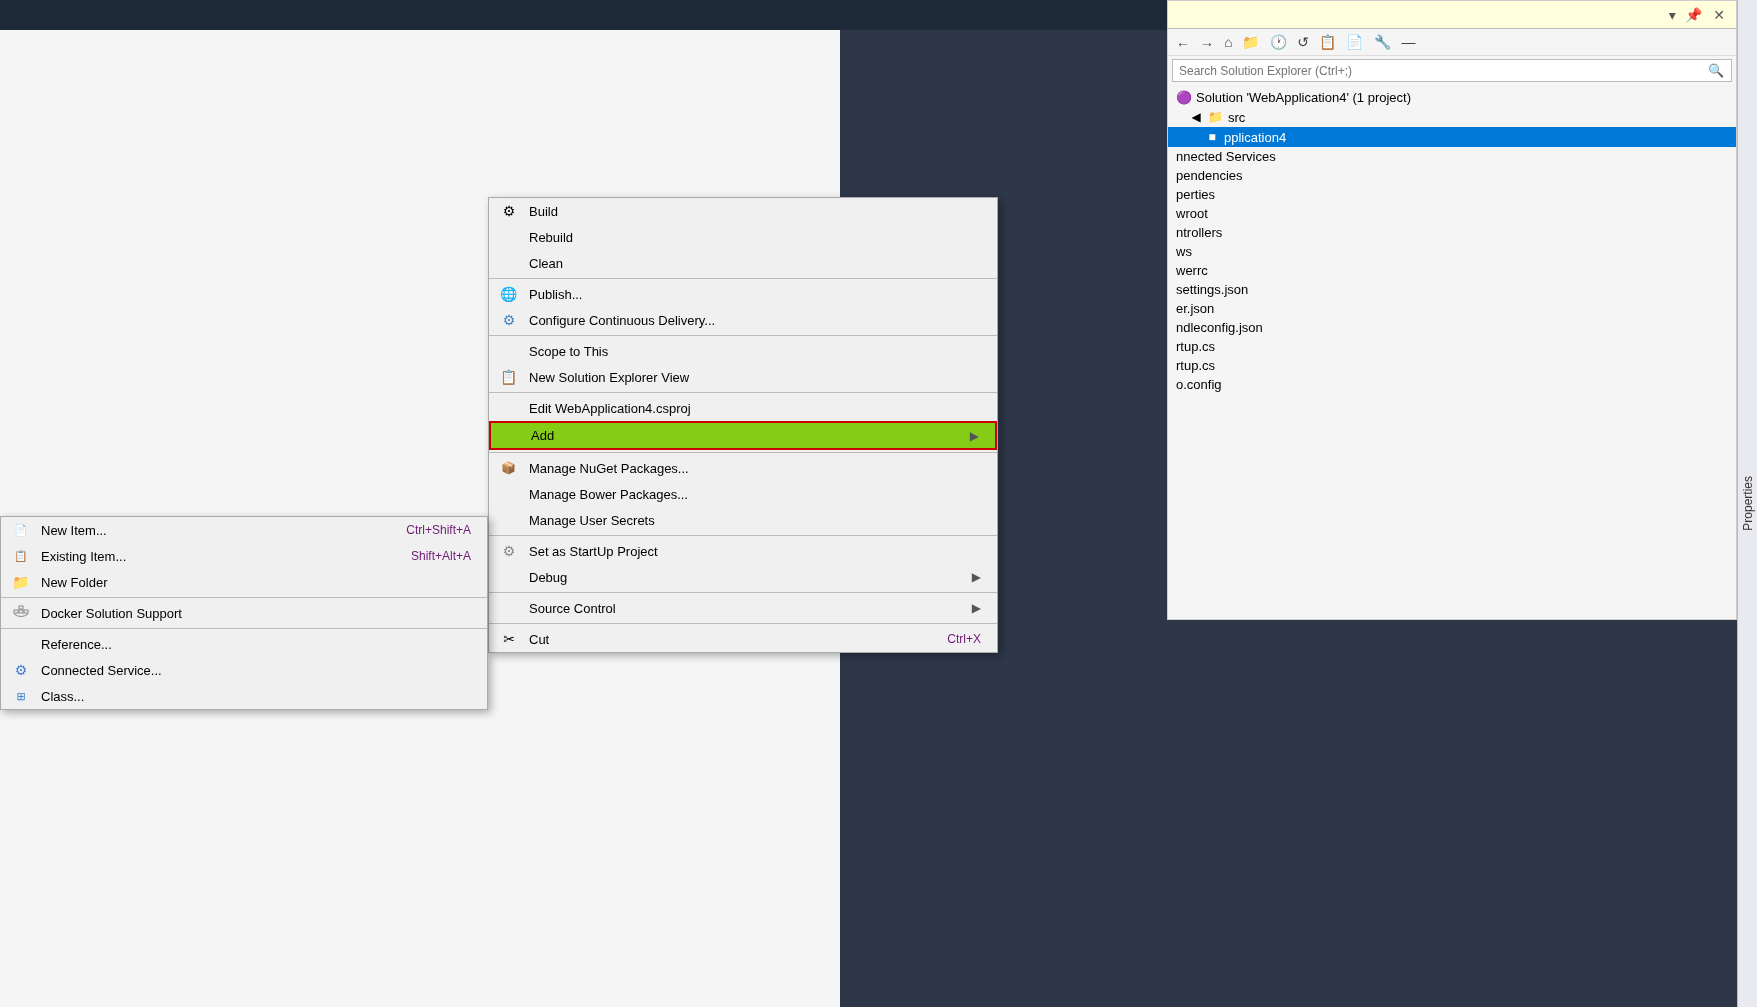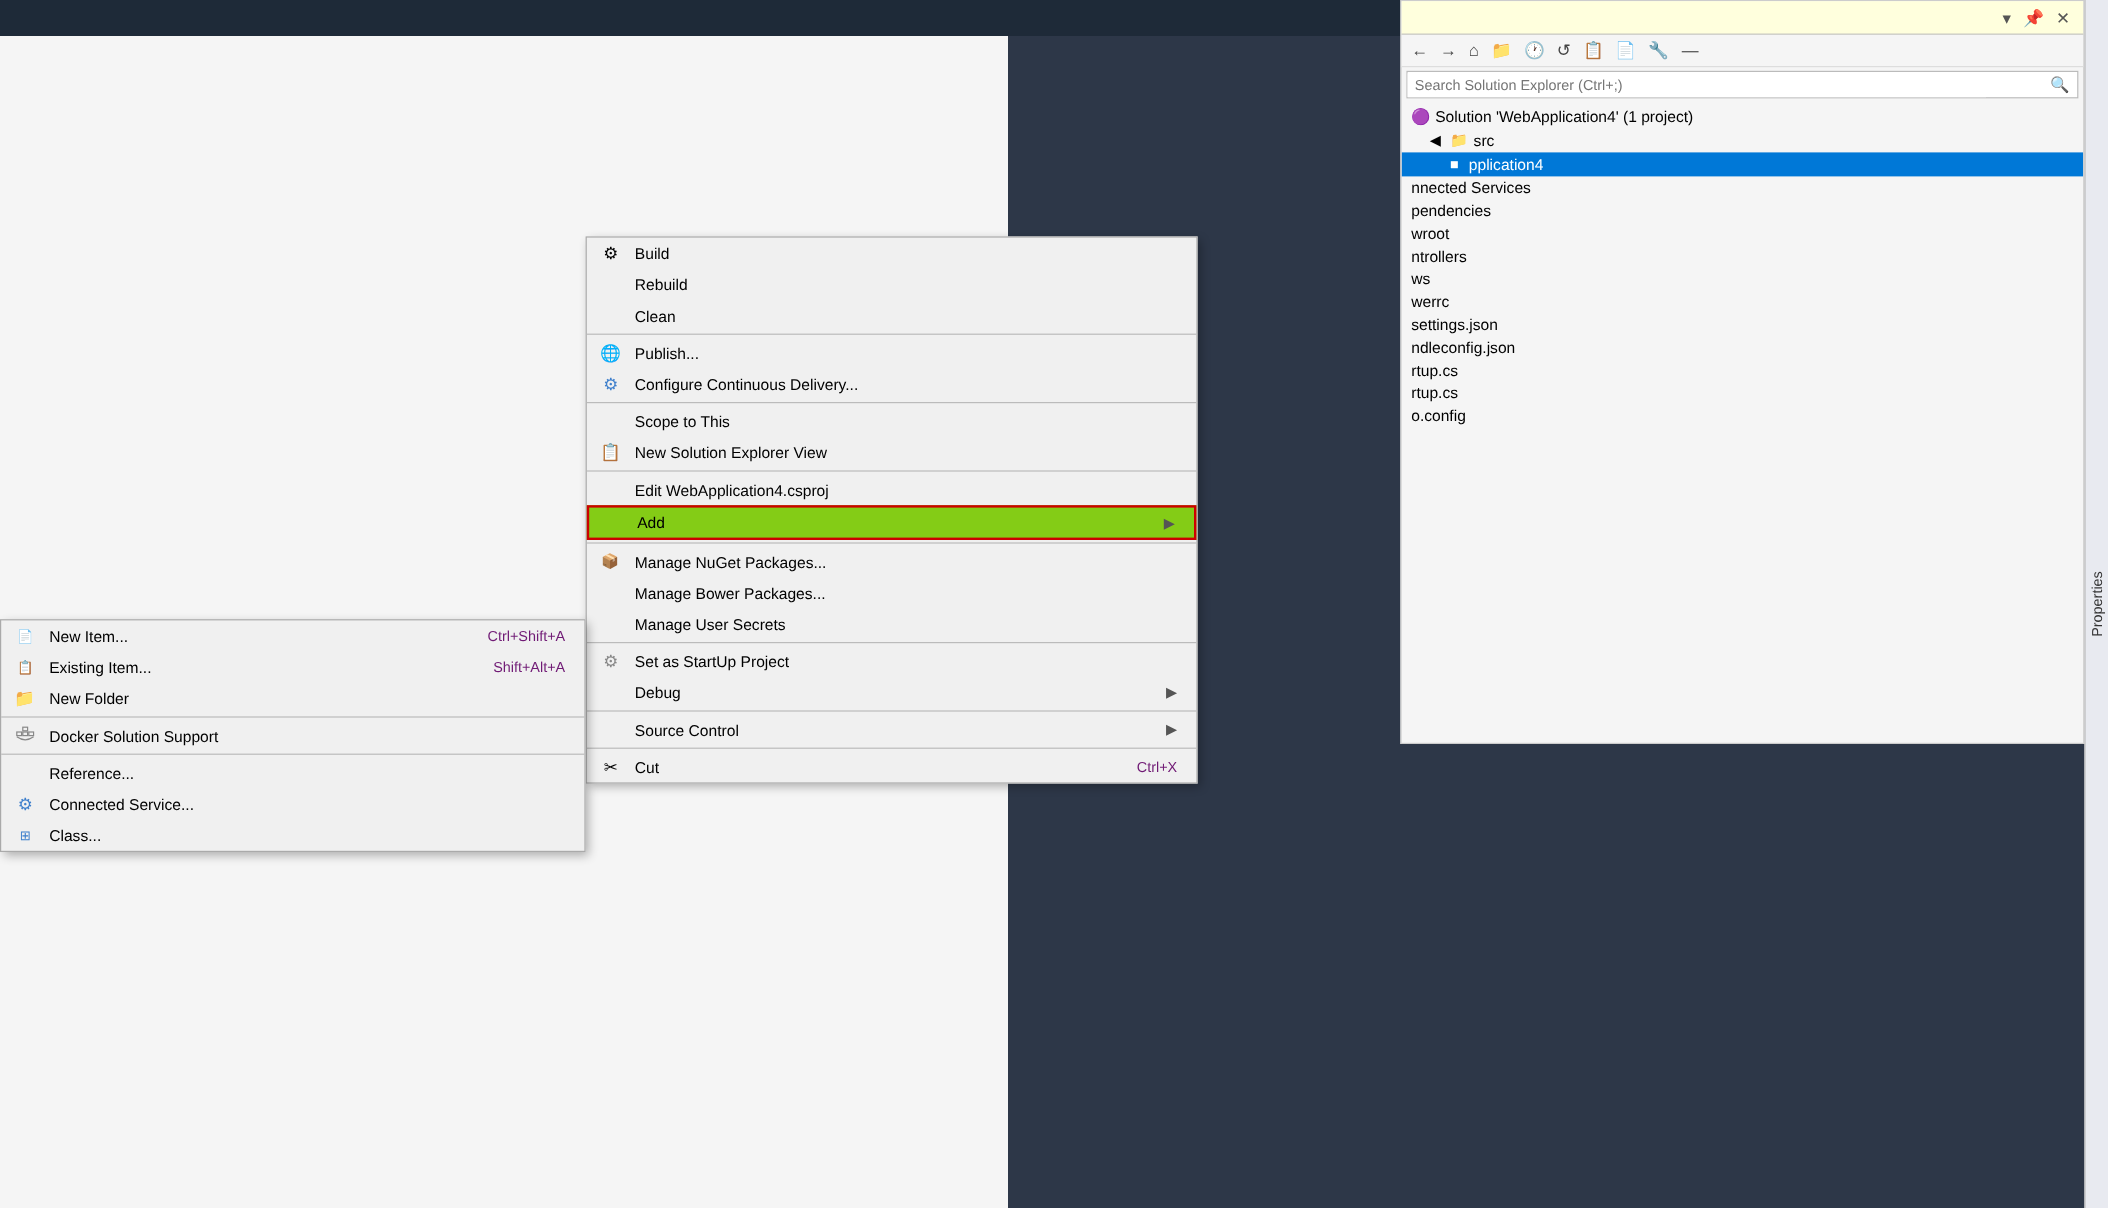--- a/index.html
+++ b/index.html
@@ -298,33 +298,39 @@
       <span class="se-icon">■</span>
       <span>pplication4</span>
     </div>
     <div class="se-item indent3">
       <span>nnected Services</span>
     </div>
     <div class="se-item indent3">
       <span>pendencies</span>
     </div>
     <div class="se-item indent3">
+      <span>perties</span>
+    </div>
+    <div class="se-item indent3">
       <span>wroot</span>
     </div>
     <div class="se-item indent3">
       <span>ntrollers</span>
     </div>
     <div class="se-item indent3">
       <span>ws</span>
     </div>
     <div class="se-item indent3">
       <span>werrc</span>
     </div>
     <div class="se-item indent3">
       <span>settings.json</span>
+    </div>
+    <div class="se-item indent3">
+      <span>er.json</span>
     </div>
     <div class="se-item indent3">
       <span>ndleconfig.json</span>
     </div>
     <div class="se-item indent3">
       <span>rtup.cs</span>
     </div>
     <div class="se-item indent3">
       <span>rtup.cs</span>
     </div>

